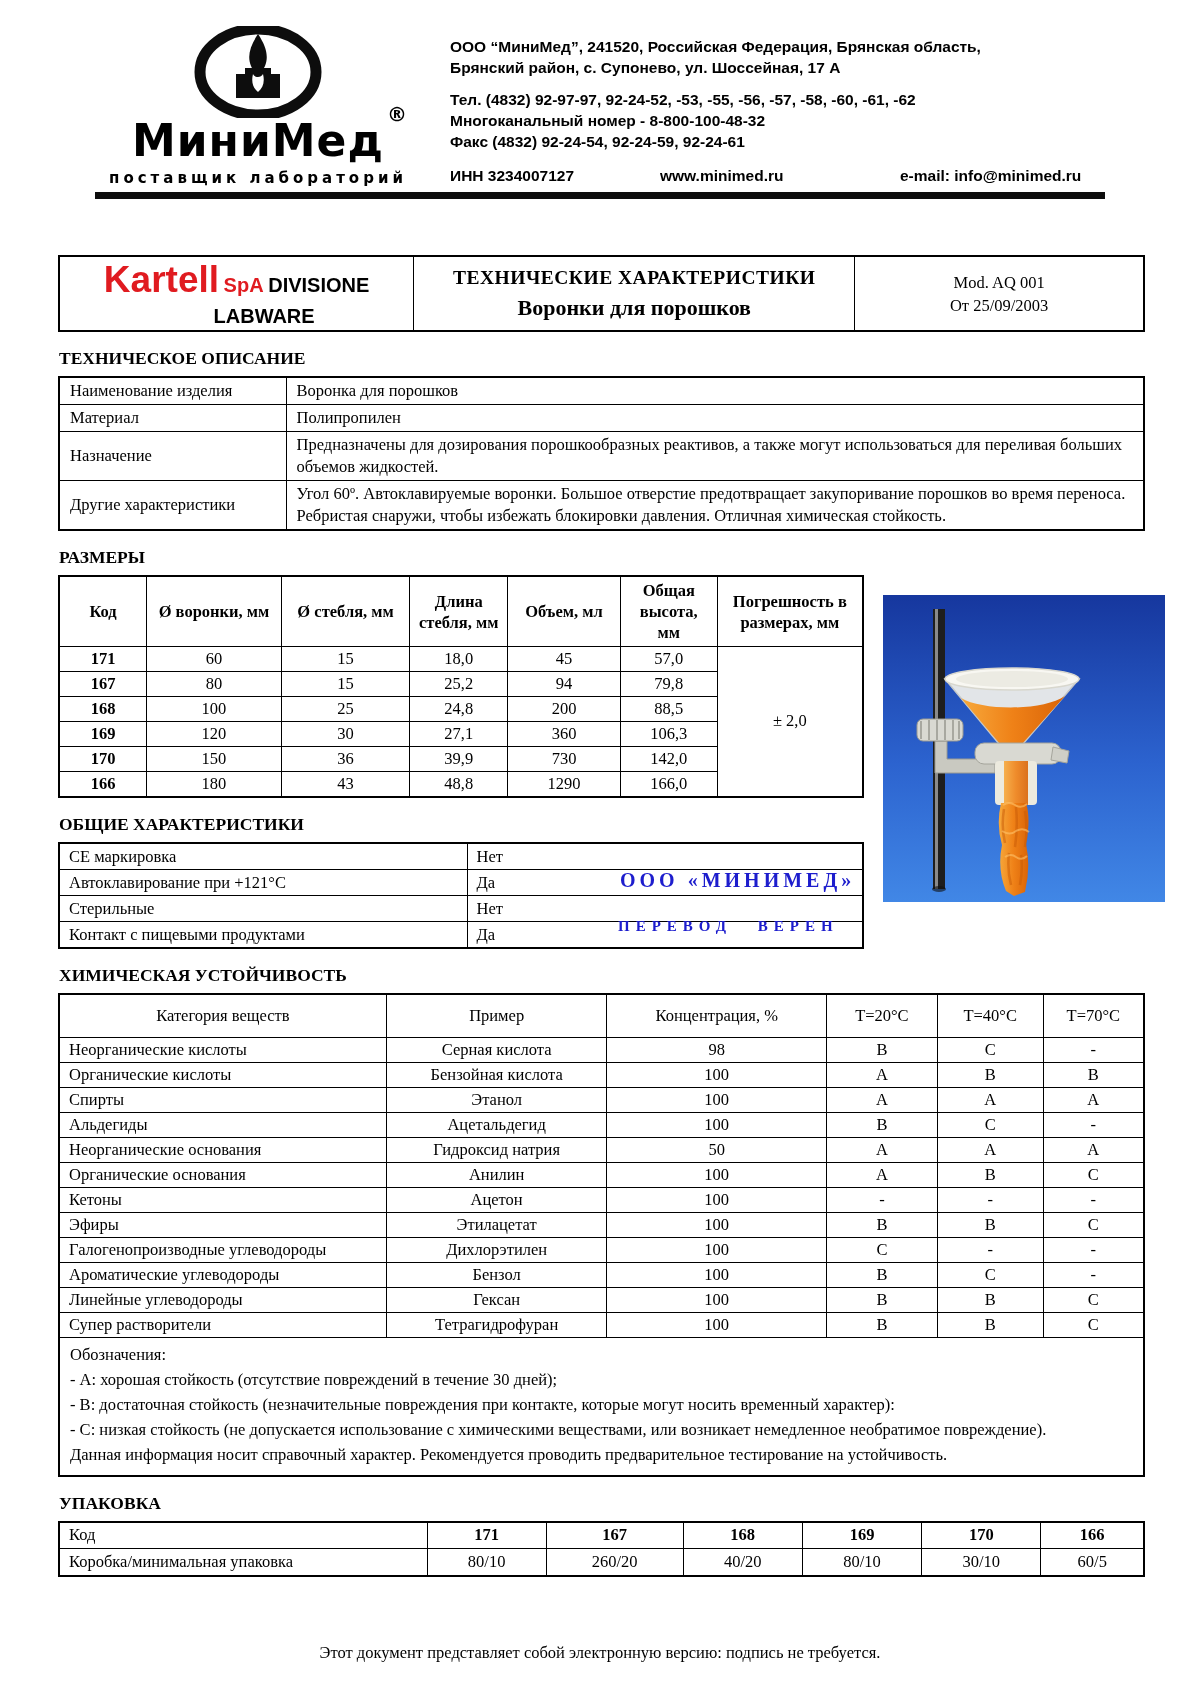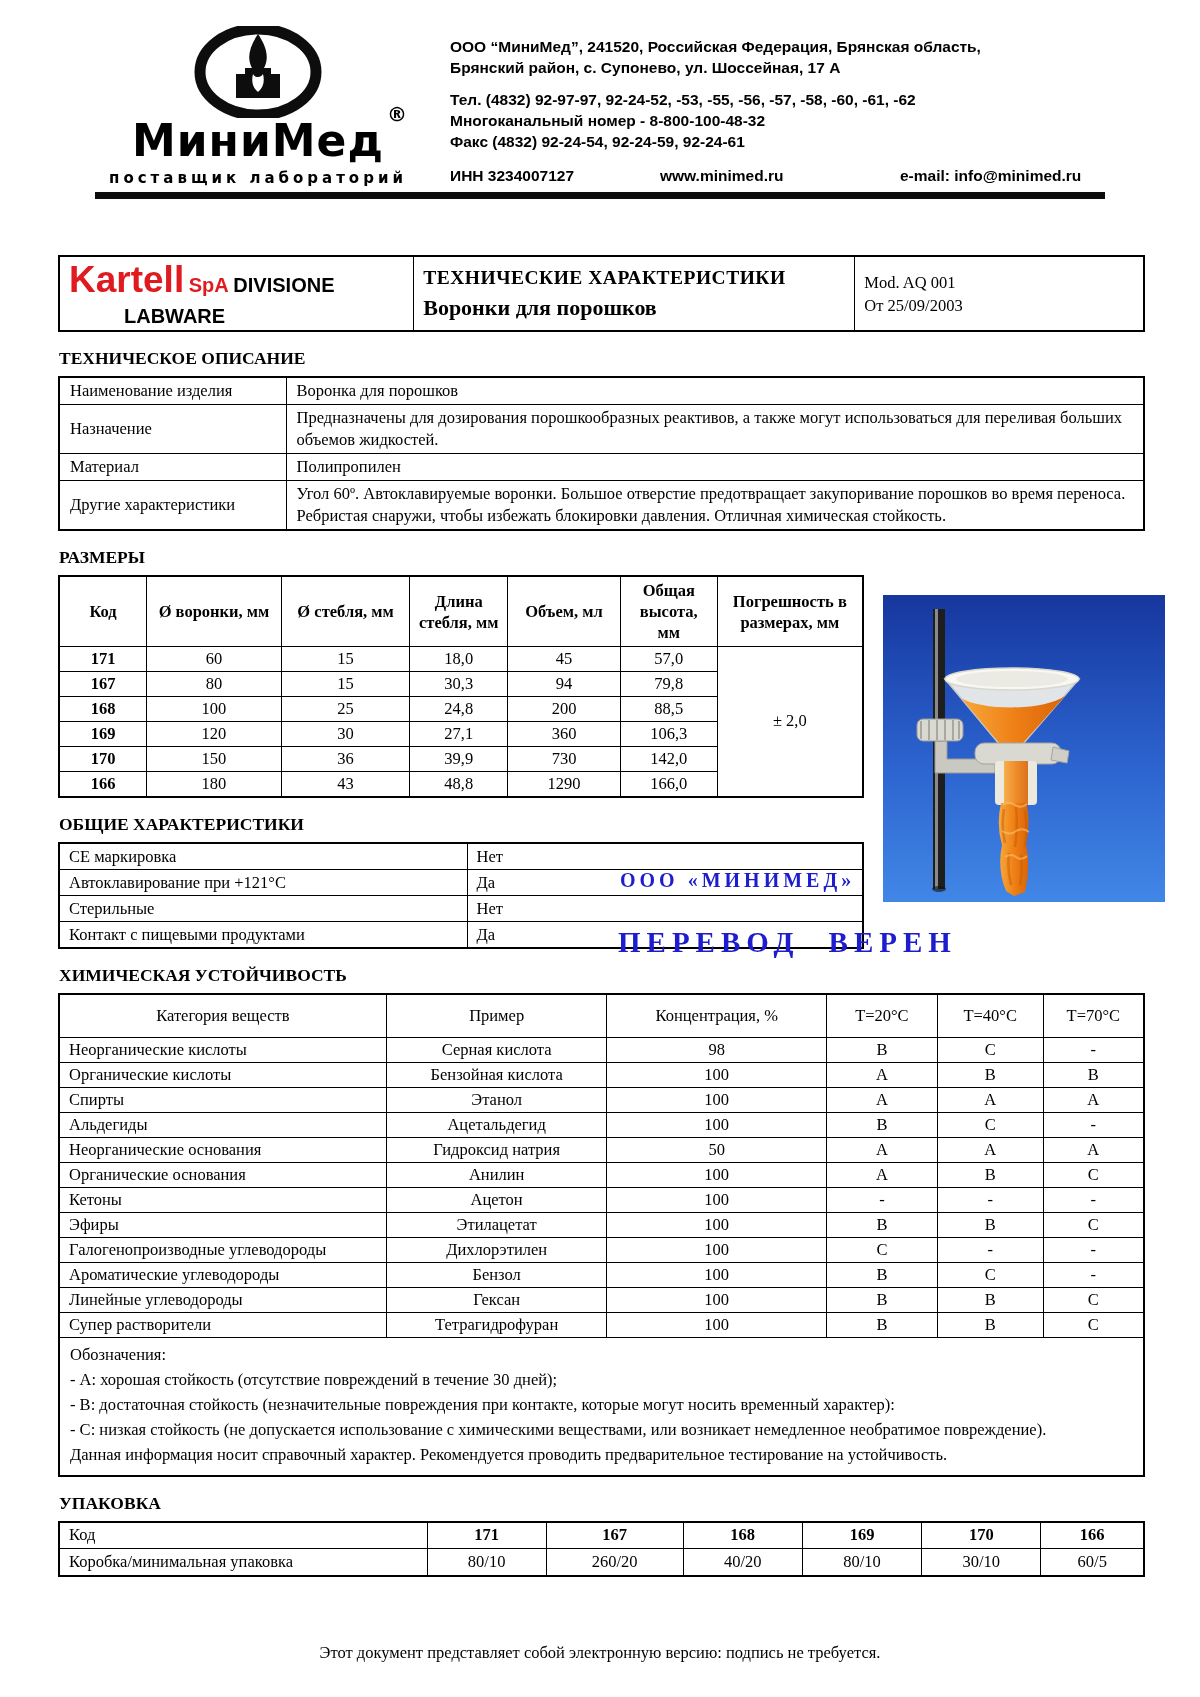--- a/index.html
+++ b/index.html
@@ -30,21 +30,21 @@
   .hdr-bar { height:7px; background:#0d0d0d; margin:5px 0 0 37px; width:1010px; }
 
   
   table { border-collapse:collapse; }
   .t { border:2px solid #000; width:100%; }
   .t td, .t th { border:1px solid #000; padding:2px 9px; font-size:16.5px; font-weight:normal; text-align:left; vertical-align:middle; }
   .sec-h { font-weight:bold; font-size:17.5px; margin:16px 0 7px 1px; }
 
   
   .title-tbl { margin-top:56px; width:1087px; }
-  .title-tbl td { vertical-align:middle; }
+  .title-tbl td { vertical-align:middle;text-align:center; }
   .cell-kartell { width:355px; text-align:center; padding:6px 4px; }
   .kartell-line1 { white-space:nowrap; font-family:"Liberation Sans", sans-serif; }
   .kartell-main { color:#e01b20; font-weight:bold; font-size:37px; letter-spacing:0px; }
   .kartell-spa { color:#e01b20; font-weight:bold; font-size:20px; }
   .kartell-div { color:#000; font-weight:bold; font-size:20px; }
   .kartell-lab { font-family:"Liberation Sans", sans-serif; font-weight:bold; font-size:20px; padding-left:55px; margin-top:4px; }
   .cell-doctitle { width:442px; text-align:center; padding:6px 4px; }
   .doc-t1 { font-weight:bold; font-size:19.5px; letter-spacing:0.5px; }
   .doc-t2 { font-weight:bold; font-size:22px; margin-top:6px; }
   .cell-mod { width:290px; text-align:center; font-size:17.5px; line-height:23px; }
@@ -63,21 +63,21 @@
   .col-kod{width:88px;} .col-dv{width:135px;} .col-ds{width:129px;} .col-dl{width:98px;} .col-ob{width:113px;} .col-vy{width:97px;} .col-tl{width:146px;}
   .photo { position:absolute; left:825px; top:48px; width:282px; height:307px; }
 
   
   .gen-wrap { position:relative; width:720px; }
   .gen-tbl { width:806px; }
   .gen-tbl td { height:25px; line-height:21px; }
   .gen-label { width:408px; }
   .stamp { position:absolute; font-family:"Liberation Serif", serif; font-weight:bold; color:#1d1dcd; white-space:nowrap; }
   .stamp1 { top:27px; left:562px; font-size:20px; letter-spacing:4px; }
-  .stamp2 { top:84px; left:560px; font-size:29px; letter-spacing:6px; word-spacing:16px; }
+  .stamp2 { top:76px; left:560px; font-size:15px; letter-spacing:6px; word-spacing:16px; }
 
   
   .chem-tbl th { text-align:center; line-height:22px; font-weight:normal; padding:10px 6px; }
   .chem-tbl td { line-height:20px; padding:2px 9px; }
   .chem-tbl td.c { text-align:center; }
   .ch-cat{width:328px;} .ch-ex{width:221px; text-align:center;} .ch-conc{width:220px;} .ch-t1{width:111px;} .ch-t2{width:106px;} .ch-t3{width:101px;}
   .notes-cell { padding:4px 10px 8px 10px !important; }
   .notes-cell div { line-height:25px; }
   .notes-cell .just { text-align:justify; }
 
@@ -149,26 +149,26 @@
       </table>
 
     <div class="sec-h">ТЕХНИЧЕСКОЕ ОПИСАНИЕ</div>
     <table class="t desc-tbl">
       <tbody>
           <tr>
         <td class="desc-label">Наименование изделия</td>
         <td>Воронка для порошков</td>
       </tr>
       <tr>
+        <td class="desc-label">Материал</td>
+        <td>Полипропилен</td>
+      </tr>
+      <tr>
         <td class="desc-label">Назначение</td>
         <td>Предназначены для дозирования порошкообразных реактивов, а также могут использоваться для переливая больших объемов жидкостей.</td>
-      </tr>
-      <tr>
-        <td class="desc-label">Материал</td>
-        <td>Полипропилен</td>
       </tr>
       <tr>
         <td class="desc-label">Другие характеристики</td>
         <td class="desc-just">Угол 60º. Автоклавируемые воронки. Большое отверстие предотвращает закупоривание порошков во время переноса. Ребристая снаружи, чтобы избежать блокировки давления. Отличная химическая стойкость.</td>
       </tr>
     </tbody>
       </table>
 
     <div class="mid-wrap">
       <div class="sec-h">РАЗМЕРЫ</div>
@@ -189,21 +189,21 @@
           <td>15</td>
           <td>18,0</td>
           <td>45</td>
           <td>57,0</td>
           <td rowspan="6">± 2,0</td>
         </tr>
         <tr>
           <td class="code">167</td>
           <td>80</td>
           <td>15</td>
-          <td>30,3</td>
+          <td>25,2</td>
           <td>94</td>
           <td>79,8</td>
         </tr>
         <tr>
           <td class="code">168</td>
           <td>100</td>
           <td>25</td>
           <td>24,8</td>
           <td>200</td>
           <td>88,5</td>

